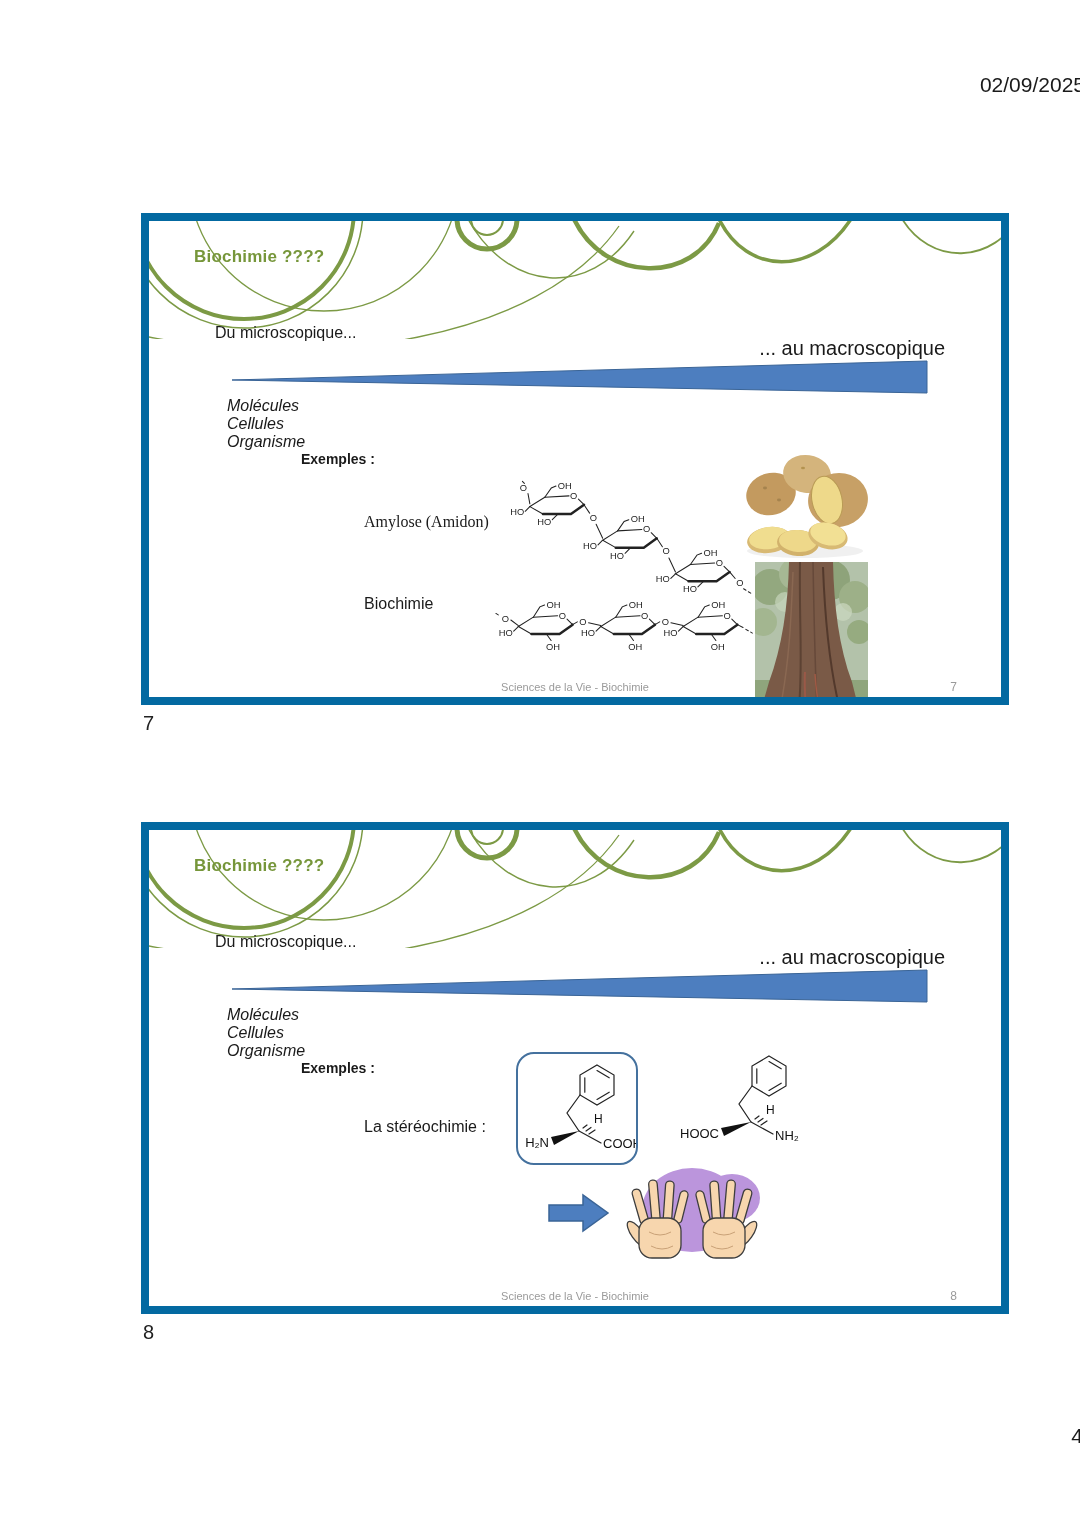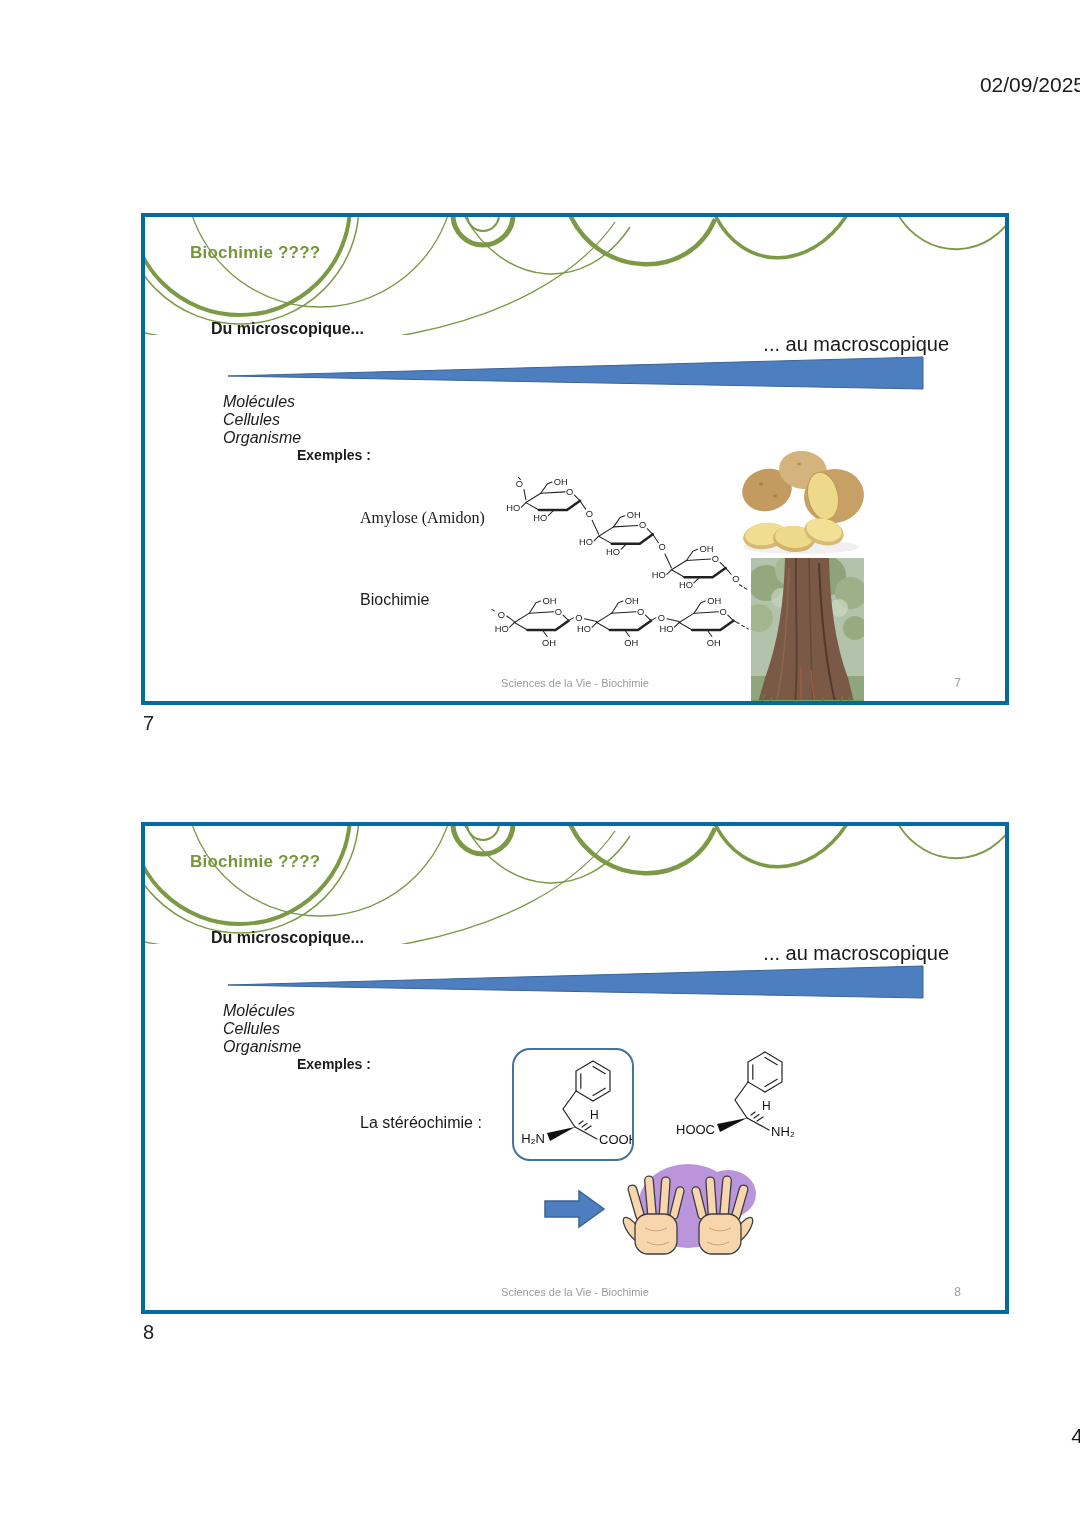--- a/index.html
+++ b/index.html
@@ -11,30 +11,30 @@
   .page { position:relative; width:1080px; height:1527px; background:#fff; overflow:hidden;margin-left:38px; }
 
   .date-label   { position:absolute; top:73px;  right:33px; font-size:21px; }
   .page-number  { position:absolute; top:1424px; right:35px; font-size:21px; }
   .page-marker  { position:absolute; left:105px; font-size:20px; color:#222; }
   #marker-7 { top:712px; }
   #marker-8 { top:1321px; }
 
   .slide {
     position:absolute; left:103px; width:868px; height:492px;
-    border:4px solid #0369a1; background:#fff; overflow:hidden;
+    border:8px solid #0369a1; background:#fff; overflow:hidden;
   }
   #slide-7 { top:213px; }
   #slide-8 { top:822px; }
 
   .swirls { position:absolute; top:0; left:0; }
   .swirls path, .swirls circle { fill:none; stroke:#7c9a45; }
 
   .slide-title { position:absolute; left:45px; top:26px; font-size:17px; font-weight:bold; color:#76963a; letter-spacing:.2px; }
-  .micro  { position:absolute; left:66px;  top:103px; font-size:16px;font-weight:bold; }
+  .micro  { position:absolute; left:66px;  top:103px; font-size:16px; }
   .macro  { position:absolute; right:56px; top:116px; font-size:20px; }
   .wedge-svg { position:absolute; left:82px; top:139px; }
   .scale-row {
     position:absolute; left:78px; right:74px; top:176px;
     display:flex; justify-content:space-between;
     font-style:italic; font-size:16px;flex-direction:column;
   }
   .examples { position:absolute; left:152px; top:230px; font-size:14px; font-weight:bold; }
   .ex-label { position:absolute; font-size:16px; }
   .amylose-label   { left:215px; top:292px;font-family:Liberation Serif, serif; }

